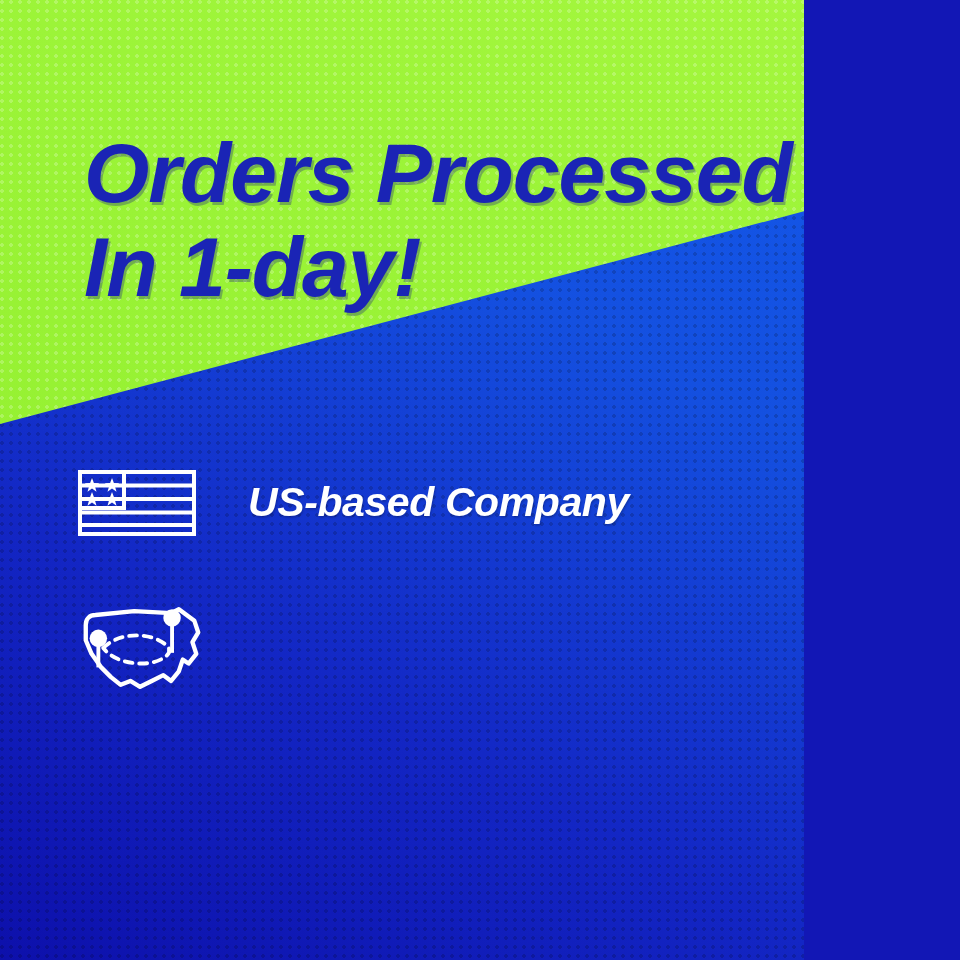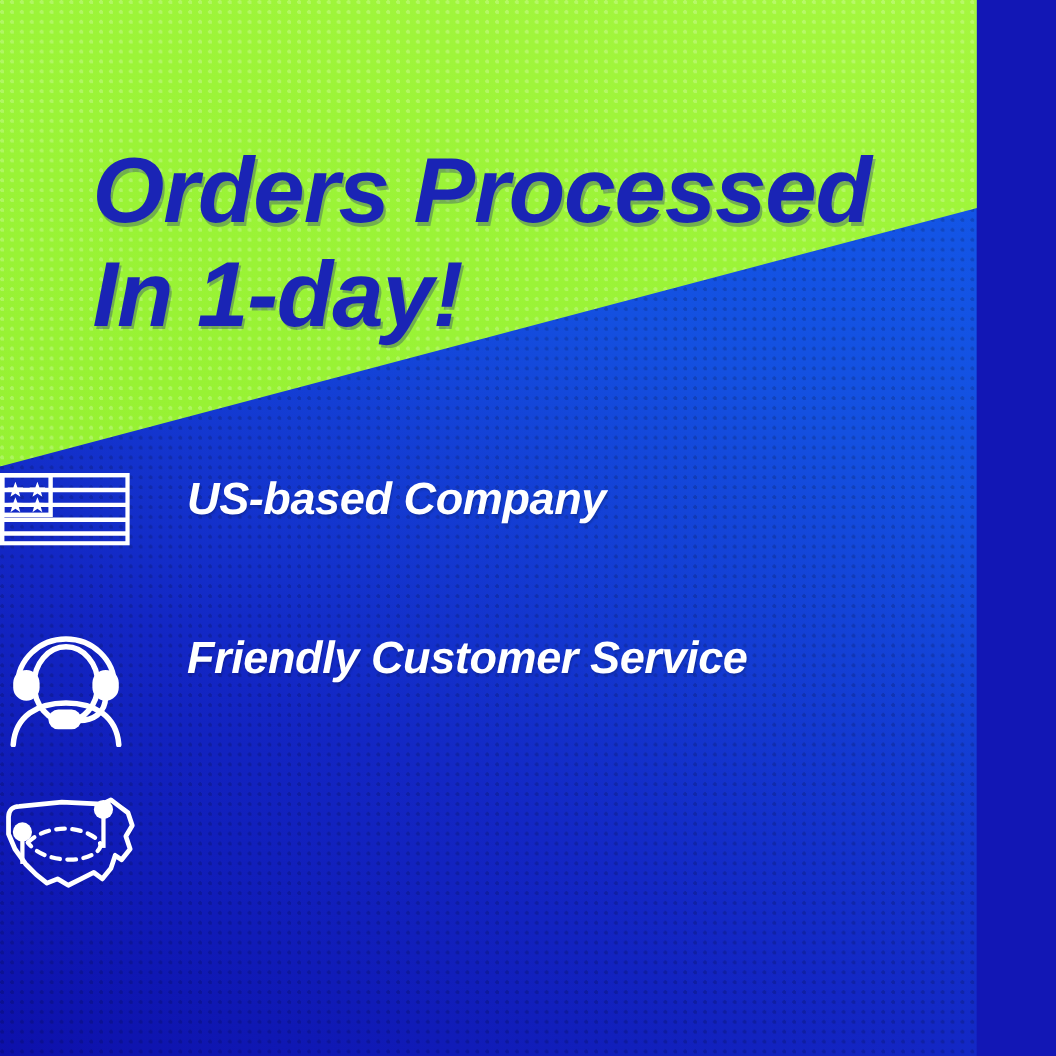--- a/index.html
+++ b/index.html
@@ -2,21 +2,21 @@
 <html><head>
 <meta charset="utf-8">
 <title>Moto Now Promo</title>
 <style>
   html,body{margin:0;padding:0;}
   body{
     width:960px;height:960px;overflow:hidden;
     font-family:"Liberation Sans","DejaVu Sans",sans-serif;
     background:#1217b5;
   }
-  #stage{position:relative;width:888px;height:960px;overflow:hidden;}
+  #stage{position:relative;width:804px;height:960px;overflow:hidden;}
 
   
   .bg-blue{
     position:absolute;inset:0;
     background:
       radial-gradient(circle at 2px 2px, rgba(0,0,0,0.16) 1.6px, transparent 1.9px) 0 0/9px 9px,
       linear-gradient(28deg,#0d10ab 0%,#1326c4 32%,#1450e0 68%,#1358ea 100%);
   }
   .bg-green{
     position:absolute;left:0;top:0;width:960px;height:440px;
@@ -35,22 +35,23 @@
     letter-spacing:-1px;
     color:#1a24b5;
     text-shadow:2px 3px 0 rgba(20,20,130,0.30);
     white-space:pre-line;
   }
   .headline .l2{display:block;margin-top:12px;}
 
   
   .benefits{position:absolute;left:0;top:430px;width:960px;}
   .benefit-row{
-    display:flex;align-items:flex-start;
+    display:flex;align-items:center;
     height:145px;
+    padding-left:78px;
   }
   .b-icon{
     width:128px;flex:0 0 128px;
     display:flex;align-items:center;justify-content:flex-start;
   }
   .b-label{
     color:#ffffff;
     font-style:italic;font-weight:bold;
     font-size:41px;letter-spacing:-0.4px;
     margin-left:42px;
@@ -94,44 +95,20 @@
             <polygon points="14,8 15.9,13.1 21.3,13.2 17,16.5 18.5,21.7 14,18.6 9.5,21.7 11,16.5 6.7,13.2 12.1,13.1"></polygon>
             <polygon points="34,8 35.9,13.1 41.3,13.2 37,16.5 38.5,21.7 34,18.6 29.5,21.7 31,16.5 26.7,13.2 32.1,13.1"></polygon>
             <polygon points="14,22 15.9,27.1 21.3,27.2 17,30.5 18.5,35.7 14,32.6 9.5,35.7 11,30.5 6.7,27.2 12.1,27.1"></polygon>
             <polygon points="34,22 35.9,27.1 41.3,27.2 37,30.5 38.5,35.7 34,32.6 29.5,35.7 31,30.5 26.7,27.2 32.1,27.1"></polygon>
           </g>
         </svg>
       </div>
       <div class="b-label">US-based Company</div>
     </div>
 
-    <div class="benefit-row">
-      <div class="b-icon">
-        <svg width="120" height="104" viewBox="0 0 120 104" aria-hidden="true">
-
-          <g fill="#ffffff">
-            <rect x="12" y="34" width="24" height="28" rx="12"></rect>
-            <rect x="84" y="34" width="24" height="28" rx="12"></rect>
-          </g>
-          <g fill="none" stroke="#ffffff" stroke-width="5" stroke-linecap="round">
-
-            <path d="M16 48 A44 42 0 0 1 104 48"></path>
-
-            <ellipse cx="60" cy="47" rx="29" ry="34"></ellipse>
-
-            <path d="M96 58 C96 74, 84 80, 72 80"></path>
-
-            <path d="M12 102 C14 76, 34 64, 60 64 C86 64, 106 76, 108 102"></path>
-          </g>
-
-          <rect x="44" y="70" width="30" height="18" rx="9" fill="#ffffff"></rect>
-        </svg>
-      </div>
-      <div class="b-label">Friendly Customer Service</div>
-    </div>
 
     <div class="benefit-row">
       <div class="b-icon">
         <svg width="132" height="92" viewBox="0 0 132 92" aria-hidden="true">
 
           <path d="M8 22 C8 16, 12 12, 18 12 L58 8 L96 10 L104 6 L112 12
                    L120 18 L124 30 L118 40 L122 52 L114 62 L108 58 L104 70
                    L96 80 L88 74 L76 80 L64 86 L54 80 L44 84 L34 76 L24 66
                    L14 52 L8 38 Z" fill="none" stroke="#ffffff" stroke-width="4.5" stroke-linejoin="round"></path>
 

